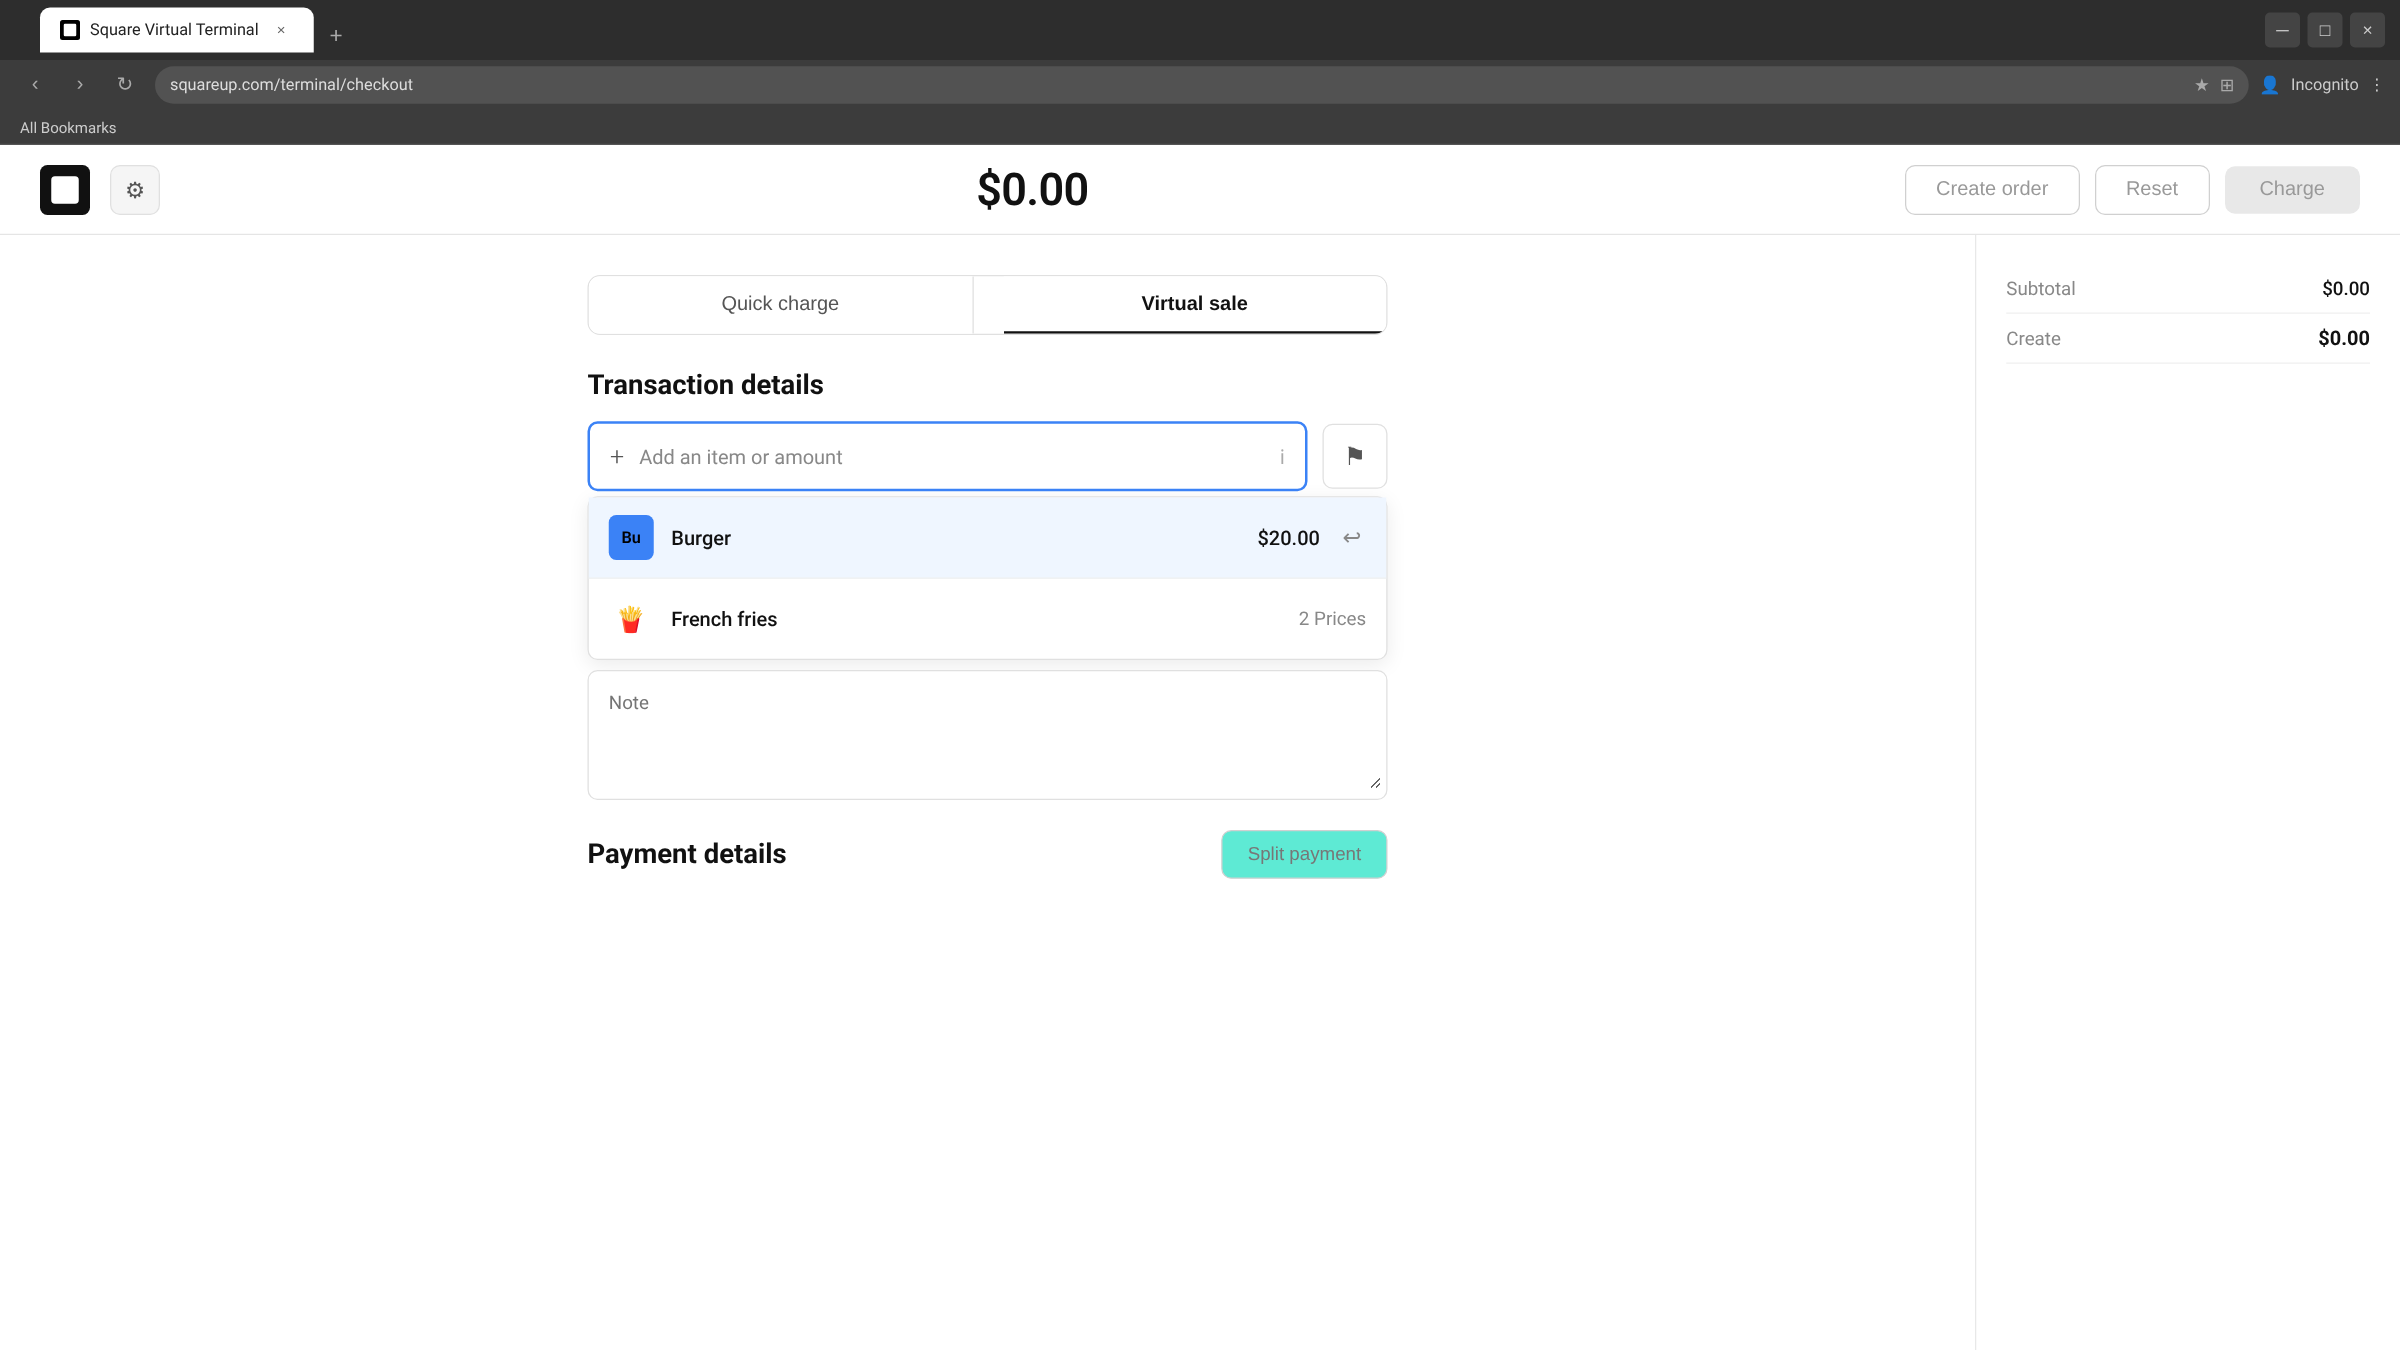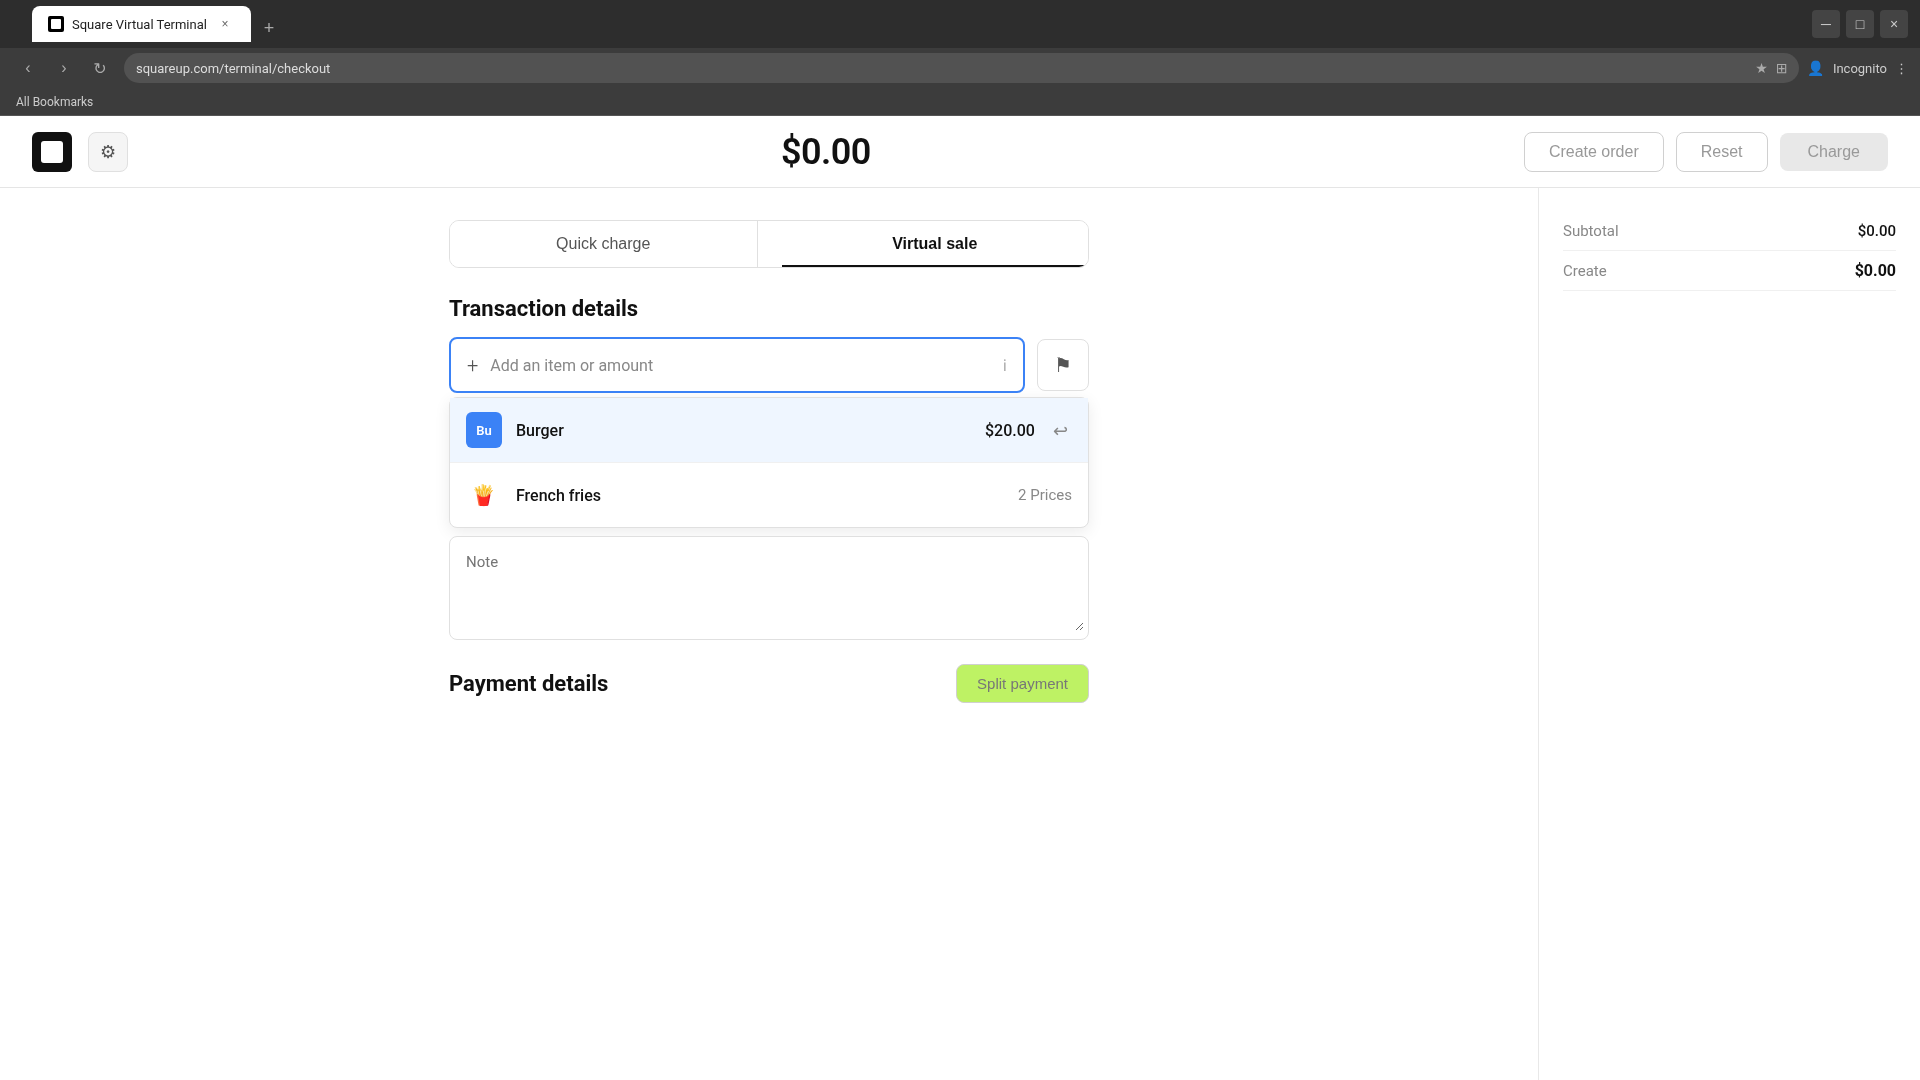--- a/index.html
+++ b/index.html
@@ -399,21 +399,21 @@
     }
 
     .item-avatar {
       width: 36px;
       height: 36px;
       border-radius: 6px;
       background: #6b7280;
       display: flex;
       align-items: center;
       justify-content: center;
-      color: #ffffff;
+      color: #000000;
       font-size: 13px;
       font-weight: 600;
       flex-shrink: 0;
     }
 
     .item-avatar.blue {
       background: #3b82f6;
     }
 
     .item-thumb {
@@ -462,21 +462,21 @@
       color: #888;
       resize: vertical;
       min-height: 100px;
       font-family: inherit;
       margin-top: 0;
       outline: none;
     }
 
     
     .right-panel {
-      width: 382px;
+      width: 340px;
       border-left: 1px solid #e8e8e8;
       padding: 24px;
       background: #fff;
     }
 
     .right-row {
       display: flex;
       justify-content: space-between;
       align-items: center;
       padding: 10px 0;
@@ -514,21 +514,21 @@
     .payment-title {
       font-size: 22px;
       font-weight: 700;
       color: #111;
     }
 
     .split-btn {
       padding: 10px 20px;
       border: 1px solid #d0d0d0;
       border-radius: 8px;
-      background: #bef264;
+      background: #5eead4;
       font-size: 15px;
       color: #777;
       cursor: pointer;
       font-weight: 500;
     }
   </style>
 </head>
 <body>
 
 <div class="browser-chrome">

